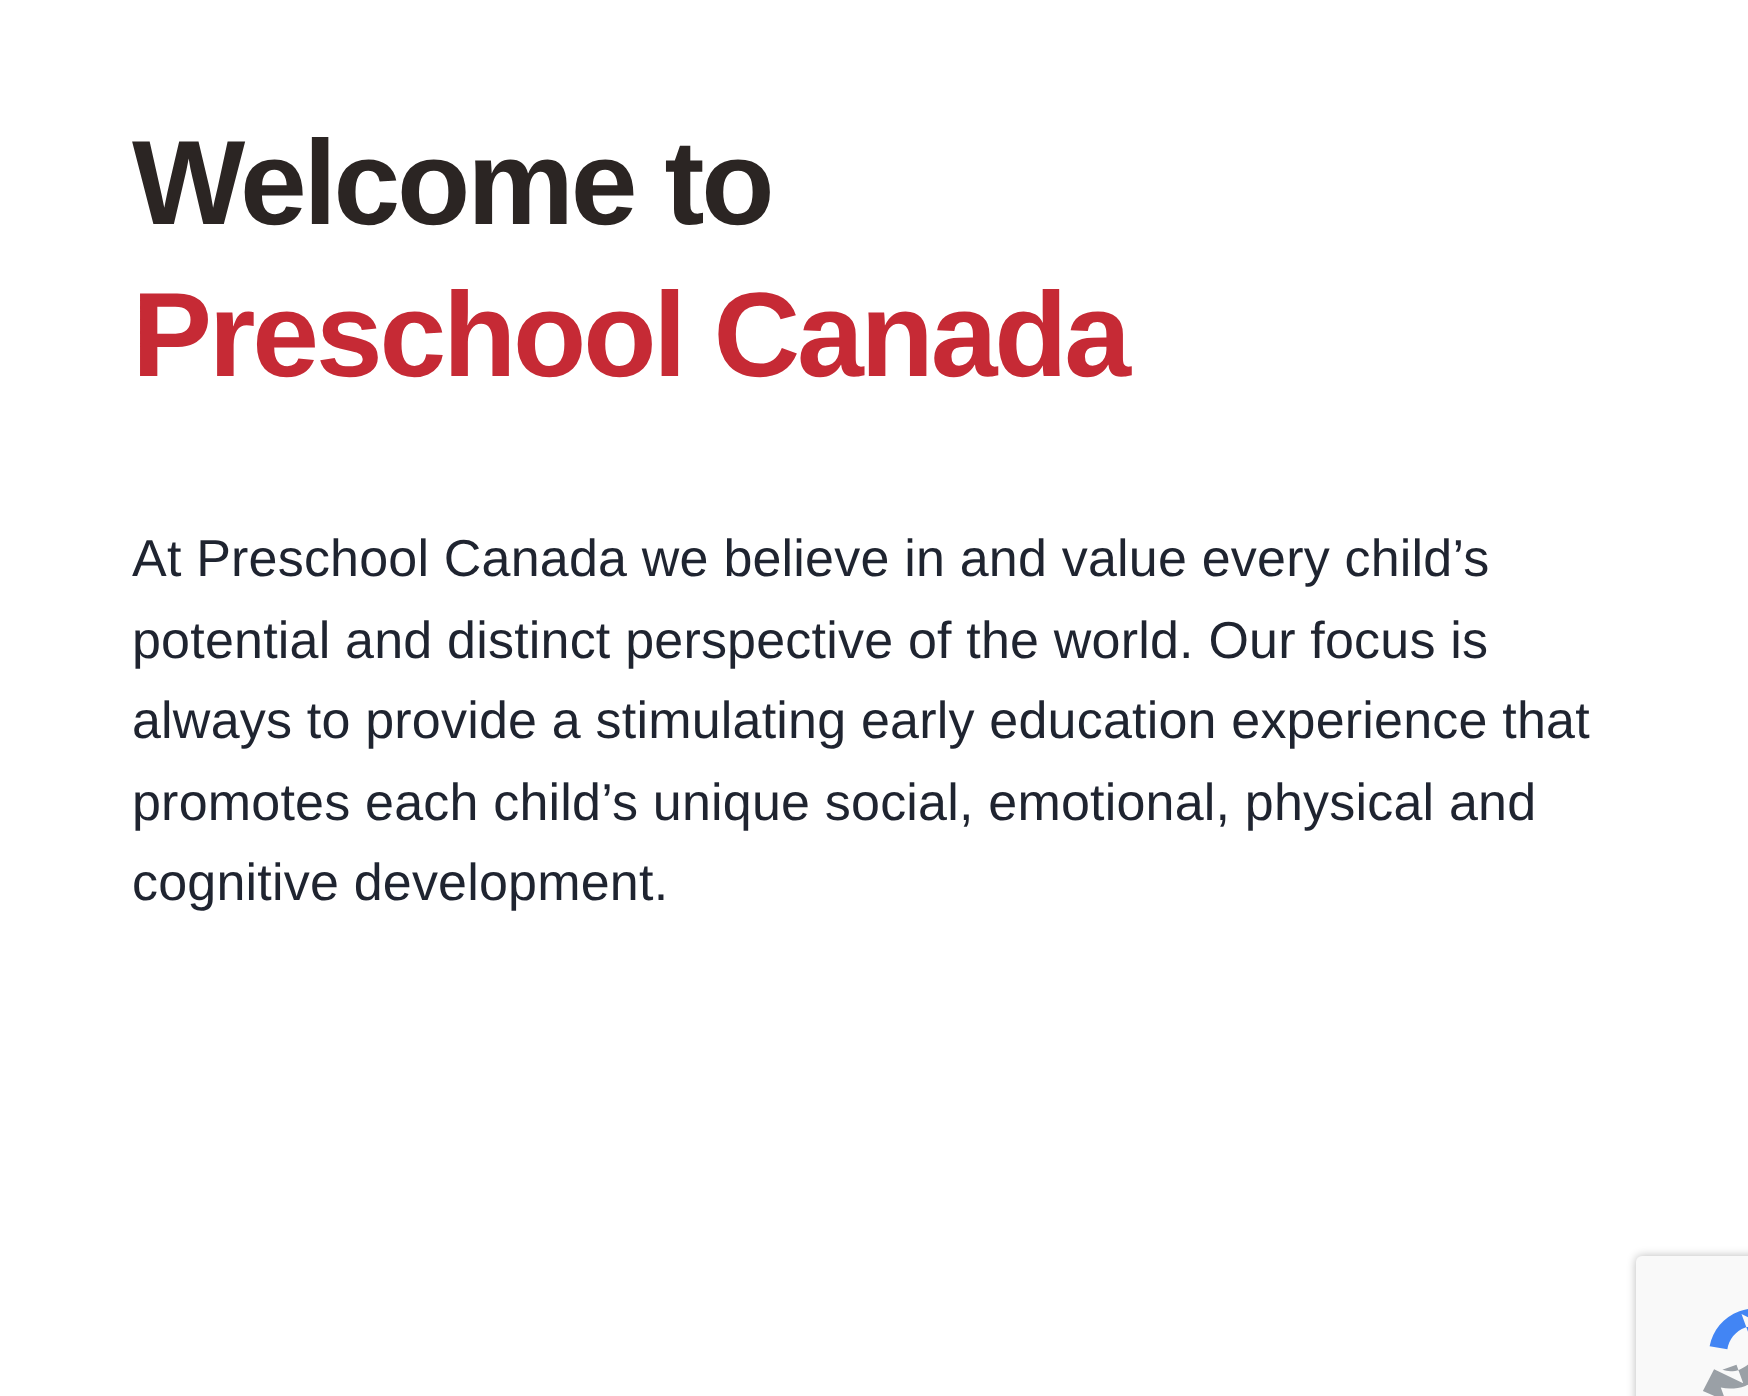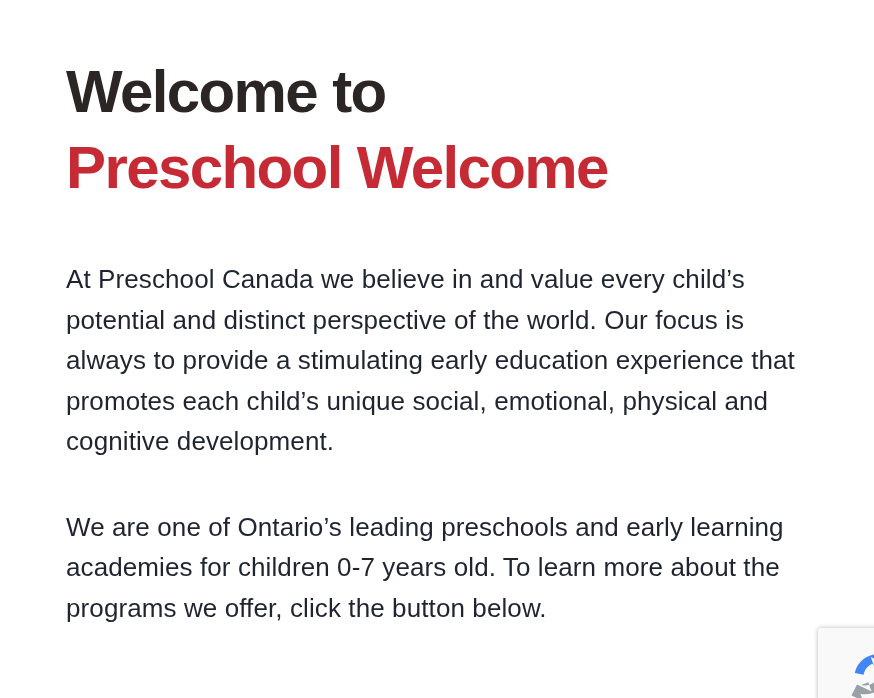--- a/index.html
+++ b/index.html
@@ -86,26 +86,25 @@
 </style>
 </head>
 <body>
 
 <div class="page">
 
   <div class="content">
 
     <h1 class="hero-heading">
       <span class="hero-line hero-line-1">Welcome to</span>
-      <span class="hero-line hero-line-2">Preschool Welcome</span>
+      <span class="hero-line hero-line-2">Preschool Canada</span>
     </h1>
 
     <div class="body-copy">
       <p class="intro-paragraph first">At Preschool Canada we believe in and value every child’s potential and distinct perspective of the world. Our focus is always to provide a stimulating early education experience that promotes each child’s unique social, emotional, physical and cognitive development.</p>
-      <p class="intro-paragraph second">We are one of Ontario’s leading preschools and early learning academies for children 0-7 years old. To learn more about the programs we offer, click the button below.</p>
     </div>
 
   </div>
 
   <div class="recaptcha-badge">
     <svg class="recaptcha-logo" viewBox="0 0 64 64">
       <path d="M32 6 L32 17.2 L40.6 17.2 C37.9 15.1 34.6 14 31.4 14 C25.4 14 20.2 17.3 17.5 22.2 L8.6 17.0 C13.2 9.3 21.7 4.1 31.4 4.1 C36.3 4.1 41.0 5.5 44.9 8.0 L44.9 0 L55.2 9.6 L44.9 19.2 Z" fill="#4285f4" transform="translate(2,6) rotate(-20 32 16)"></path>
       <path d="M30 58 L30 46.8 L21.4 46.8 C24.1 48.9 27.4 50 30.6 50 C36.6 50 41.8 46.7 44.5 41.8 L53.4 47.0 C48.8 54.7 40.3 59.9 30.6 59.9 C25.7 59.9 21.0 58.5 17.1 56.0 L17.1 64 L6.8 54.4 L17.1 44.8 Z" fill="#9aa0a6" transform="translate(-2,-6) rotate(-20 32 48)"></path>
     </svg>
   </div>

